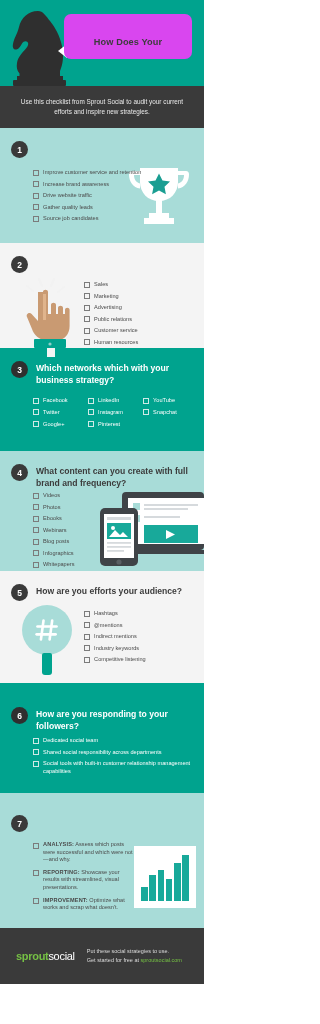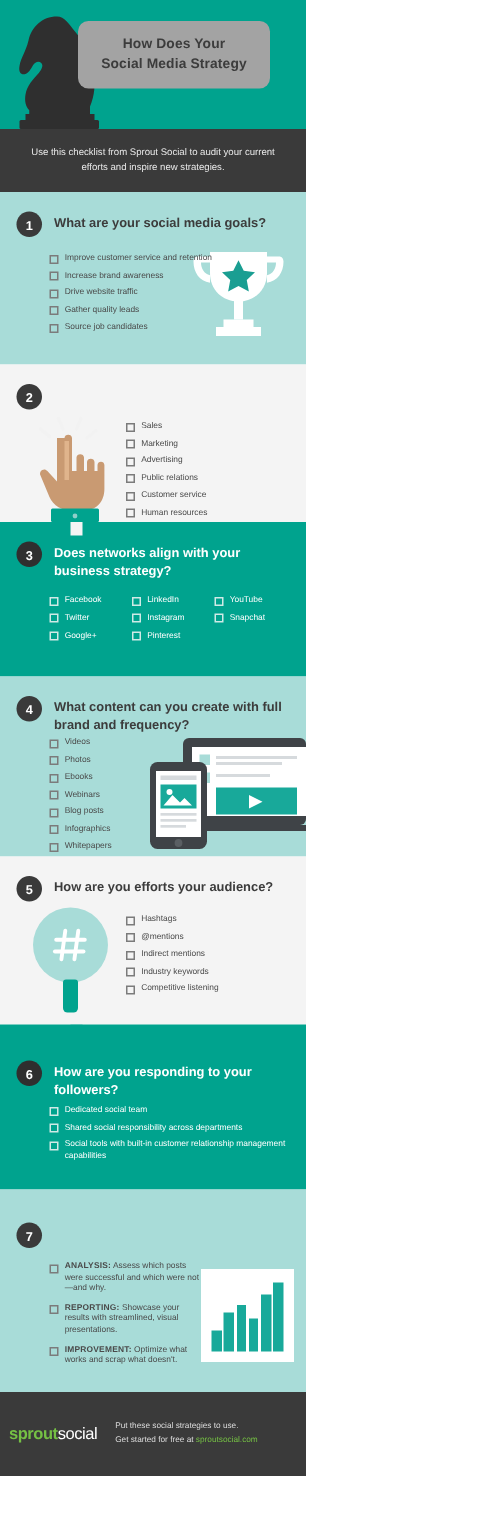--- a/index.html
+++ b/index.html
@@ -11,22 +11,22 @@
   .page{width:204px;height:1024px;position:relative;}
 
   
   .header{
     position:relative;width:204px;height:86px;background:#00a38e;overflow:hidden;
   }
   .knight{
     position:absolute;left:8px;bottom:0;width:62px;height:78px;
   }
   .bubble{
-    position:absolute;left:52px;top:14px;width:128px;
-    background:#a3a3a3;border-radius:7px;padding:9px 7px 10px 7px;
+    position:absolute;left:64px;top:14px;width:128px;
+    background:#d946ef;border-radius:7px;padding:22px 7px 10px 7px;
     box-sizing:border-box;
   }
   .bubble-tail{
     position:absolute;left:58px;top:44px;width:0;height:0;
     border-top:7px solid transparent;
     border-bottom:7px solid transparent;
     border-right:9px solid #ffffff;
   }
   .bubble-title{
     color:#3c3c3c;font-size:9.2px;line-height:13px;text-align:center;
@@ -126,21 +126,21 @@
     padding:7px;box-sizing:border-box;
   }
   .bars{width:100%;height:100%;display:flex;align-items:flex-end;justify-content:space-between;}
   .bar{width:6.5px;background:#18a99a;}
 
   
   .footer{
     width:204px;height:56px;background:#3a3a3a;position:relative;
     display:flex;align-items:center;
   }
-  .logo{margin-left:6px;font-size:11px;font-weight:bold;letter-spacing:-.3px;white-space:nowrap;}
+  .logo{margin-left:16px;font-size:11px;font-weight:bold;letter-spacing:-.3px;white-space:nowrap;}
   .logo .sprout{color:#75c044;}
   .logo .social{color:#ffffff;font-weight:normal;}
   .foot-txt{
     margin-left:12px;color:#dcdcdc;font-size:5.5px;line-height:9px;
   }
   .foot-link{color:#75c044;}
 </style>
 </head>
 <body>
 
@@ -149,32 +149,30 @@
   <div class="header">
     <svg class="knight" viewBox="0 0 62 78">
       <path fill="#2f2f2f" d="M30 3 C20 3 13 10 11 19 C9 27 6 30 5 36 C4.2 40 6 42 8.5 41.5 C11 41 12.5 38 14 35.5
         C15.5 33 18 32.5 19.5 34 C21 35.5 20 38 18 40.5 C14 45 10 49 9 55 C8.3 59 9 63 11.5 65.5 L11.5 68
         L9 68 L9 73 L55 73 L55 68 L52 68 L52 63 C55 56 56 48 54 38 C52 28 47 19 42 13 C38 8 35 3 30 3 Z"></path>
       <rect fill="#2f2f2f" x="5" y="72" width="53" height="6" rx="1"></rect>
     </svg>
     <div class="bubble-tail"></div>
     <div class="bubble">
       <div class="bubble-title">How Does Your</div>
-      <div class="bubble-title">Social Media Strategy</div>
     </div>
   </div>
 
   <div class="intro">
     <div class="intro-text">Use this checklist from Sprout Social to audit your current efforts and inspire new strategies.</div>
   </div>
 
   <div class="section sec-lightteal" id="sec1">
     <div class="sec-head">
       <div class="badge">1</div>
-      <div class="sec-title">What are your social media goals?</div>
     </div>
     <svg class="trophy" viewBox="0 0 62 66">
       <path fill="#ffffff" d="M12 4 h38 v14 c0 11 -8 19 -19 19 S12 29 12 18 Z"></path>
       <path fill="#ffffff" d="M12 7 H4 c-2 0 -3 1.5 -3 3.5 0 7 4 13 11 14 v-5 c-4 -1 -6 -4.5 -6 -8.5 h6 Z"></path>
       <path fill="#ffffff" d="M50 7 h8 c2 0 3 1.5 3 3.5 0 7 -4 13 -11 14 v-5 c4 -1 6 -4.5 6 -8.5 h-6 Z"></path>
       <rect fill="#ffffff" x="28" y="36" width="6" height="13"></rect>
       <rect fill="#ffffff" x="21" y="49" width="20" height="5"></rect>
       <rect fill="#ffffff" x="16" y="54" width="30" height="6"></rect>
       <path fill="#1a9e92" d="M31 9.5 l3.5 7 7.5 1 -5.5 5.2 1.4 7.6 -6.9 -3.7 -6.9 3.7 1.4 -7.6 -5.5 -5.2 7.5 -1 Z"></path>
     </svg>
@@ -245,21 +243,21 @@
           <span class="li-txt">Human resources</span>
         </li>
 
     </ul>
   </div>
 
   <div class="section sec-teal" id="sec3">
     <div class="notch" style="background:#f4f4f4;"></div>
     <div class="sec-head">
       <div class="badge">3</div>
-      <div class="sec-title">Does networks align with your business strategy?</div>
+      <div class="sec-title">Which networks which with your business strategy?</div>
     </div>
     <div class="cols">
       <div class="col">
         <ul class="list">
           <li>
               <span class="cb"></span>
               <span class="li-txt">Facebook</span>
             </li>
           <li>
               <span class="cb"></span>

